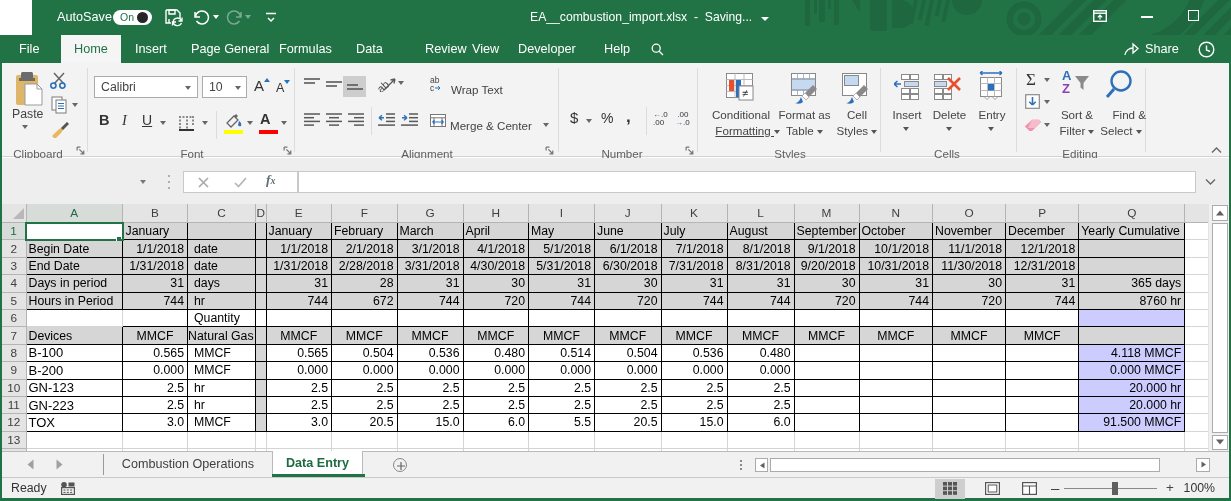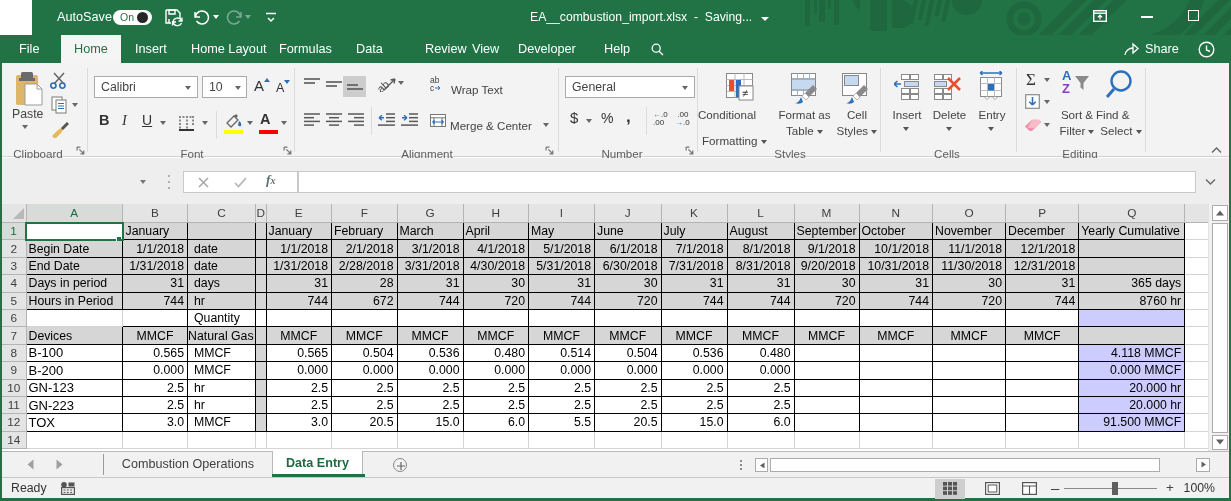--- a/index.html
+++ b/index.html
@@ -116,21 +116,21 @@
   <div class="abs" style="left:1156px;top:10px;width:11px;height:11px;border:1.5px solid #fff;"></div>
   <svg class="abs" style="left:1200px;top:10px" width="13" height="13" viewBox="0 0 13 13">
     <path d="M1 1 L12 12 M12 1 L1 12" stroke="#fff" stroke-width="1.3"></path>
   </svg>
 </div>
 <div class="abs" id="menubar">
   <div class="abs" style="left:61px;top:0;width:60px;height:28px;background:#f5f5f5;"></div>
   <span class="mtab" style="left:19px;">File</span>
   <span class="mtab" style="left:74px;color:#217346;">Home</span>
   <span class="mtab" style="left:135px;">Insert</span>
-  <span class="mtab" style="left:191px;">Home Layout</span>
+  <span class="mtab" style="left:191px;">Page General</span>
   <span class="mtab" style="left:279px;">Formulas</span>
   <span class="mtab" style="left:356px;">Data</span>
   <span class="mtab" style="left:425px;">Review</span>
   <span class="mtab" style="left:472px;">View</span>
   <span class="mtab" style="left:518px;">Developer</span>
   <span class="mtab" style="left:604px;">Help</span>
   <svg class="abs" style="left:651px;top:8px" width="13" height="13" viewBox="0 0 13 13">
     <circle cx="5.2" cy="5.2" r="4" stroke="#fff" stroke-width="1.3" fill="none"></circle>
     <line x1="8.2" y1="8.2" x2="12" y2="12" stroke="#fff" stroke-width="1.3"></line>
   </svg>
@@ -317,21 +317,20 @@
   <svg class="abs" style="left:428px;top:51px" width="16" height="13" viewBox="0 0 16 13">
     <rect x="0.5" y="0.5" width="15" height="12" fill="#fff" stroke="#777"></rect>
     <line x1="0.5" y1="3.8" x2="15.5" y2="3.8" stroke="#777"></line>
     <line x1="4" y1="3.8" x2="4" y2="12.5" stroke="#777"></line>
       <line x1="12" y1="3.8" x2="12" y2="12.5" stroke="#777"></line>
     <path d="M2.5 8 h11 M2.5 8 l2 -1.7 M2.5 8 l2 1.7 M13.5 8 l-2 -1.7 M13.5 8 l-2 1.7" stroke="#2c6fbb" stroke-width="1.2" fill="none"></path>
   </svg>
   <div class="rtxt" style="left:448px;top:56px;">Merge &amp; Center</div>
   <span class="abs caret" style="left:541px;top:60px;"></span>
 
-  <div class="combo" style="left:563px;top:13px;width:130px;height:22px;line-height:20px;padding-left:6px;">General<span class="caret" style="position:absolute;right:6px;top:9px;"></span></div>
   <div class="rtxt" style="left:568px;top:46px;font-size:15px;color:#333;">$</div>
   <span class="abs caret" style="left:584px;top:56px;"></span>
   <div class="rtxt" style="left:599px;top:47px;font-size:14px;color:#333;">%</div>
   <div class="rtxt" style="left:624px;top:44px;font-size:17px;font-weight:bold;color:#333;">,</div>
   <div class="gsep" style="left:644px;top:44px;height:28px;"></div>
   <div class="abs" style="left:651px;top:48px;width:22px;height:20px;font-size:8px;color:#333;line-height:8px;"><span style="color:#2c6fbb">←</span>.0<br>.00</div>
   <div class="abs" style="left:673px;top:48px;width:22px;height:20px;font-size:8px;color:#333;line-height:8px;">&nbsp;.00<br><span style="color:#2c6fbb">→</span>.0</div>
 
   <svg class="abs" style="left:724px;top:10px" width="30" height="31" viewBox="0 0 30 31">
     <rect x="0.5" y="0.5" width="26" height="24" fill="#fff" stroke="#888"></rect>
@@ -340,22 +339,22 @@
         <line x1="0.5" y1="12.5" x2="26.5" y2="12.5"></line>
         <line x1="0.5" y1="18.5" x2="26.5" y2="18.5"></line>
         <line x1="9" y1="0.5" x2="9" y2="24.5"></line>
         <line x1="18" y1="0.5" x2="18" y2="24.5"></line>
       </g>
     <rect x="3" y="7" width="5" height="11" fill="#e8502d"></rect>
     <rect x="10" y="7" width="5" height="17" fill="#2c6fbb"></rect>
     <rect x="13" y="13" width="14" height="14" fill="#fff" stroke="#888"></rect>
     <text x="16" y="24" font-size="11" fill="#333">≠</text>
   </svg>
-  <div class="rtxt" style="left:686px;top:45px;width:78px;text-align:center;">Conditional</div>
-  <div class="rtxt" style="left:700px;top:71px;width:78px;text-align:left;">Formatting <span class="caret" style="border-top-color:#555"></span></div>
+  <div class="rtxt" style="left:700px;top:45px;width:78px;text-align:center;">Conditional</div>
+  <div class="rtxt" style="left:700px;top:61px;width:78px;text-align:right;text-decoration:underline;">Formatting <span class="caret" style="border-top-color:#555"></span></div>
   <svg class="abs" style="left:789px;top:10px" width="30" height="31" viewBox="0 0 30 31">
     <rect x="0.5" y="0.5" width="24" height="22" fill="#fff" stroke="#888"></rect>
     <g stroke="#9bb9dd">
         <line x1="0.5" y1="6" x2="24.5" y2="6"></line>
         <line x1="0.5" y1="11.5" x2="24.5" y2="11.5"></line>
         <line x1="0.5" y1="17" x2="24.5" y2="17"></line>
         <line x1="6.5" y1="0.5" x2="6.5" y2="22.5"></line>
         <line x1="12.5" y1="0.5" x2="12.5" y2="22.5"></line>
         <line x1="18.5" y1="0.5" x2="18.5" y2="22.5"></line>
       </g>
@@ -434,21 +433,21 @@
   <div class="abs" style="left:1060px;top:6px;font-size:13px;font-weight:bold;color:#2c6fbb;line-height:13px;">A<br><span style="color:#8d3eb8">Z</span></div>
   <svg class="abs" style="left:1072px;top:12px" width="16" height="16" viewBox="0 0 16 16">
       <path d="M1 1 h14 l-5.5 7 v7 l-3 -2.5 v-4.5 z" fill="#8a8a8a"></path>
     </svg>
   <div class="rtxt" style="left:1052px;top:45px;width:46px;text-align:center;">Sort &amp;</div>
   <div class="rtxt" style="left:1052px;top:61px;width:46px;text-align:center;">Filter <span class="caret" style="border-top-color:#555"></span></div>
   <svg class="abs" style="left:1102px;top:7px" width="30" height="32" viewBox="0 0 30 32">
     <circle cx="17" cy="11" r="9.5" fill="none" stroke="#2c6fbb" stroke-width="2.4"></circle>
     <line x1="10" y1="19" x2="3" y2="27" stroke="#2c6fbb" stroke-width="3"></line>
   </svg>
-  <div class="rtxt" style="left:1094px;top:45px;width:50px;text-align:left;">Find &amp;</div>
+  <div class="rtxt" style="left:1094px;top:45px;width:50px;text-align:right;">Find &amp;</div>
   <div class="rtxt" style="left:1094px;top:61px;width:50px;text-align:center;">Select <span class="caret" style="border-top-color:#555"></span></div>
   <svg class="abs" style="left:1209px;top:83px" width="11" height="8" viewBox="0 0 11 8">
       <path d="M1 6.5 L5.5 2 L10 6.5" stroke="#666" stroke-width="1.4" fill="none"></path>
     </svg>
 </div>
 <div class="abs" id="fbar">
   <span class="abs caret" style="left:138px;top:22px;border-top-color:#777;"></span>
   <div class="abs" style="left:166px;top:17px;width:2px;height:2px;background:#9a9a9a;border-radius:50%;"></div>
   <div class="abs" style="left:166px;top:23px;width:2px;height:2px;background:#9a9a9a;border-radius:50%;"></div>
   <div class="abs" style="left:166px;top:29px;width:2px;height:2px;background:#9a9a9a;border-radius:50%;"></div>
@@ -761,20 +760,41 @@
           <td class="wb r">15.0</td>
           <td class="wb r">6.0</td>
           <td class="wb r"></td>
           <td class="wb r"></td>
           <td class="wb r"></td>
           <td class="wb r"></td>
           <td class="v r">91.500 MMCF</td>
           <td class="n"></td>
         </tr>
 <tr>
+          <td class="rh">13</td>
+          <td class="n"></td>
+          <td class="n"></td>
+          <td class="n"></td>
+          <td class="n"></td>
+          <td class="n"></td>
+          <td class="n"></td>
+          <td class="n"></td>
+          <td class="n"></td>
+          <td class="n"></td>
+          <td class="n"></td>
+          <td class="n"></td>
+          <td class="n"></td>
+          <td class="n"></td>
+          <td class="n"></td>
+          <td class="n"></td>
+          <td class="n"></td>
+          <td class="n"></td>
+          <td class="n"></td>
+        </tr>
+<tr>
           <td class="rh">14</td>
           <td class="n"></td>
           <td class="n"></td>
           <td class="n"></td>
           <td class="n"></td>
           <td class="n"></td>
           <td class="n"></td>
           <td class="n"></td>
           <td class="n"></td>
           <td class="n"></td>

